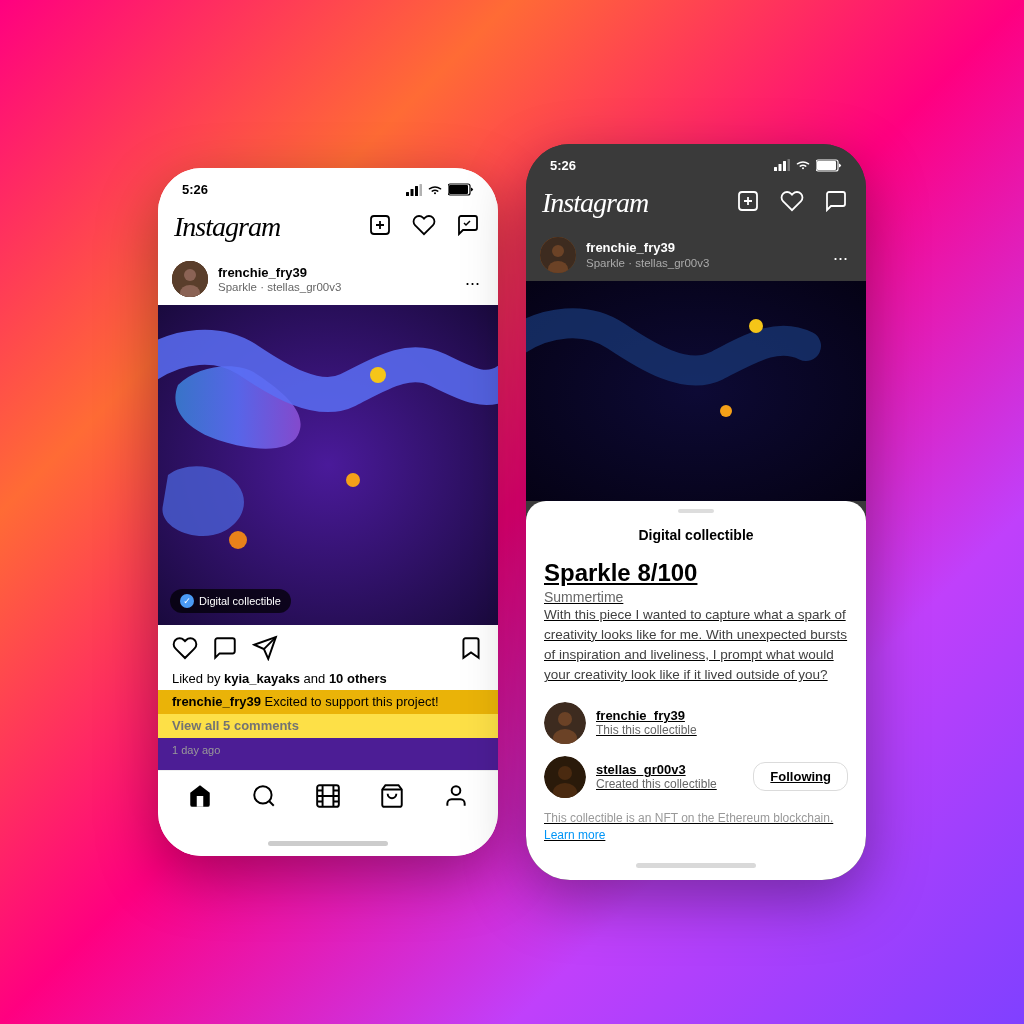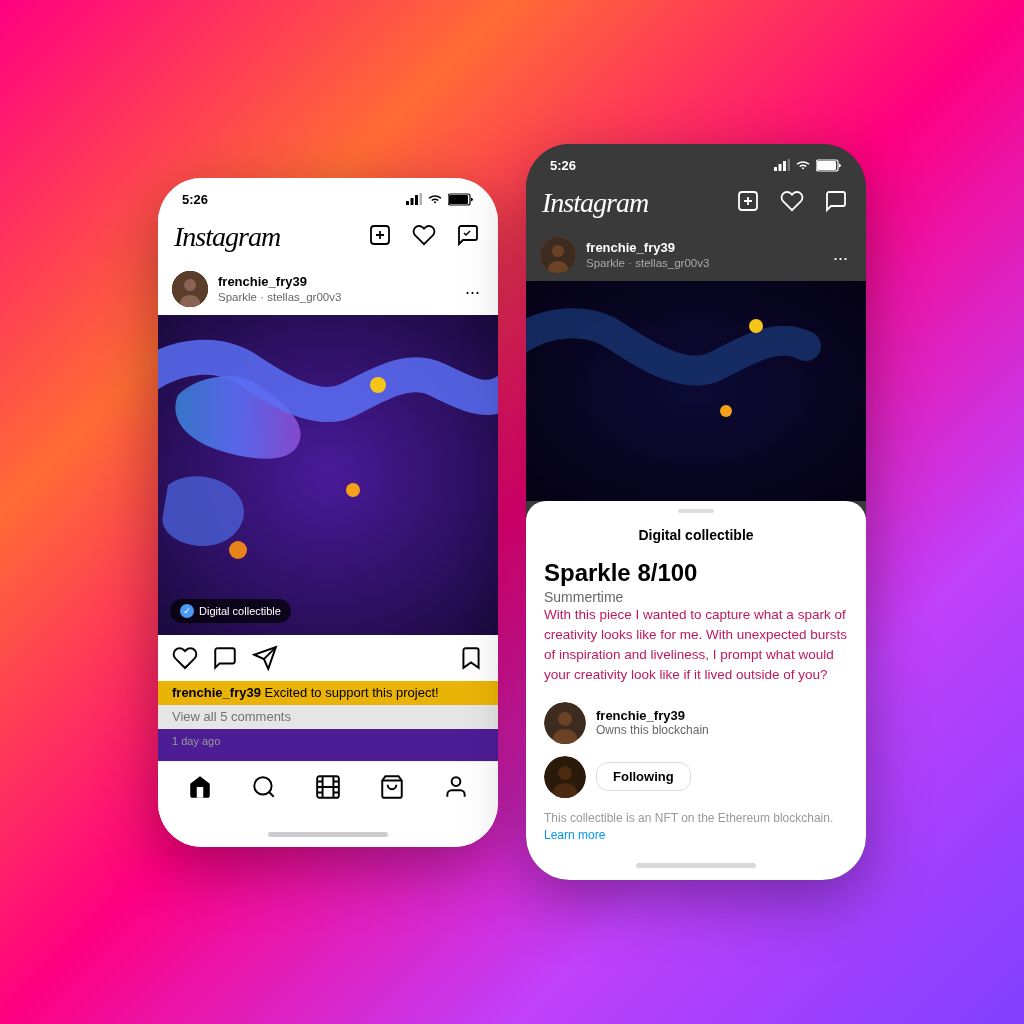--- a/index.html
+++ b/index.html
@@ -261,21 +261,21 @@
     }
 
     .likes-section { padding: 0 14px 4px; background: #fff; }
     .likes-text { font-size: 13px; }
     .likes-text strong { font-weight: 700; }
 
     .caption-section { padding: 2px 14px 4px; background: #eab308; }
     .caption-text { font-size: 13px; }
     .caption-text strong { font-weight: 700; }
 
-    .view-comments { padding: 2px 14px 4px; background: #e5e5e5; }
+    .view-comments { padding: 2px 14px 4px; background: #fde047; font-weight: bold; }
     .view-comments-text { font-size: 13px; color: #737373; cursor: pointer; }
 
     .comment-input { 
       display: flex; 
       align-items: center; 
       padding: 6px 14px 8px; 
       background: #fff;
       gap: 10px;
     }
 
@@ -318,21 +318,21 @@
       margin-bottom: 2px;
     }
 
     .nft-subtitle {
       font-size: 14px;
       color: #666;
     }
 
     .nft-description {
       font-size: 13.5px;
-      color: #be185d;
+      color: #404040;
       line-height: 1.5;
       margin-bottom: 16px;
     }
 
     .nft-person {
       display: flex;
       align-items: center;
       gap: 10px;
       margin-bottom: 12px;
     }
@@ -524,20 +524,25 @@
           </svg>
         </div>
       </div>
       <div class="action-icon">
         <svg width="26" height="26" viewBox="0 0 24 24" fill="none" stroke="#000" stroke-width="1.8">
           <path d="M19 21l-7-5-7 5V5a2 2 0 0 1 2-2h10a2 2 0 0 1 2 2z"></path>
         </svg>
       </div>
     </div>
 
+    <div class="likes-section">
+      <div class="likes-text">
+        Liked by <strong>kyia_kayaks</strong> and <strong>10 others</strong>
+      </div>
+    </div>
 
     <div class="caption-section">
       <span class="caption-text">
         <strong>frenchie_fry39</strong>
         <span> Excited to support this project!</span>
       </span>
     </div>
 
     <div class="view-comments">
       <span class="view-comments-text">View all 5 comments</span>
@@ -672,47 +677,51 @@
       </div>
     </div>
 
     <div style="background:#fff; border-radius: 20px 20px 0 0;">
       <div style="display:flex;justify-content:center;padding:8px 0;">
         <div style="width:36px;height:4px;background:#ddd;border-radius:2px;"></div>
       </div>
 
       <div class="sheet-title">Digital collectible</div>
 
-      <div style="padding: 0 18px 16px;">
+      <div style="padding: 0 18px 16px; text-decoration: underline;">
         <div class="nft-title">Sparkle 8/100</div>
         <div class="nft-subtitle">Summertime</div>
         <div class="nft-description">With this piece I wanted to capture what a spark of creativity looks like for me. With unexpected bursts of inspiration and liveliness, I prompt what would your creativity look like if it lived outside of you?</div>
 
         <div class="nft-person">
           <div style="width:42px;height:42px;border-radius:50%;overflow:hidden;flex-shrink:0;">
             <svg width="42" height="42" viewBox="0 0 42 42">
               <circle cx="21" cy="21" r="21" fill="#3d2b1f"></circle>
               <circle cx="21" cy="17" r="7" fill="#6b4226"></circle>
               <ellipse cx="21" cy="36" rx="12" ry="9" fill="#6b4226"></ellipse>
             </svg>
           </div>
           <div class="nft-person-info">
             <div class="nft-person-name">frenchie_fry39</div>
-            <div class="nft-person-role">Owns this blockchain</div>
+            <div class="nft-person-role">This this collectible</div>
           </div>
         </div>
 
         <div class="nft-person">
           <div style="width:42px;height:42px;border-radius:50%;overflow:hidden;flex-shrink:0;">
             <svg width="42" height="42" viewBox="0 0 42 42">
               <circle cx="21" cy="21" r="21" fill="#2a1a0a"></circle>
               <circle cx="21" cy="17" r="7" fill="#4a2a10"></circle>
               <ellipse cx="21" cy="36" rx="12" ry="9" fill="#4a2a10"></ellipse>
             </svg>
           </div>
+          <div class="nft-person-info">
+            <div class="nft-person-name">stellas_gr00v3</div>
+            <div class="nft-person-role">Created this collectible</div>
+          </div>
           <button class="following-btn">Following</button>
         </div>
 
         <div class="nft-footer">
           <span>This collectible is an NFT on the Ethereum blockchain.</span>
           <a href="#">Learn more</a>
         </div>
       </div>
     </div>
 

